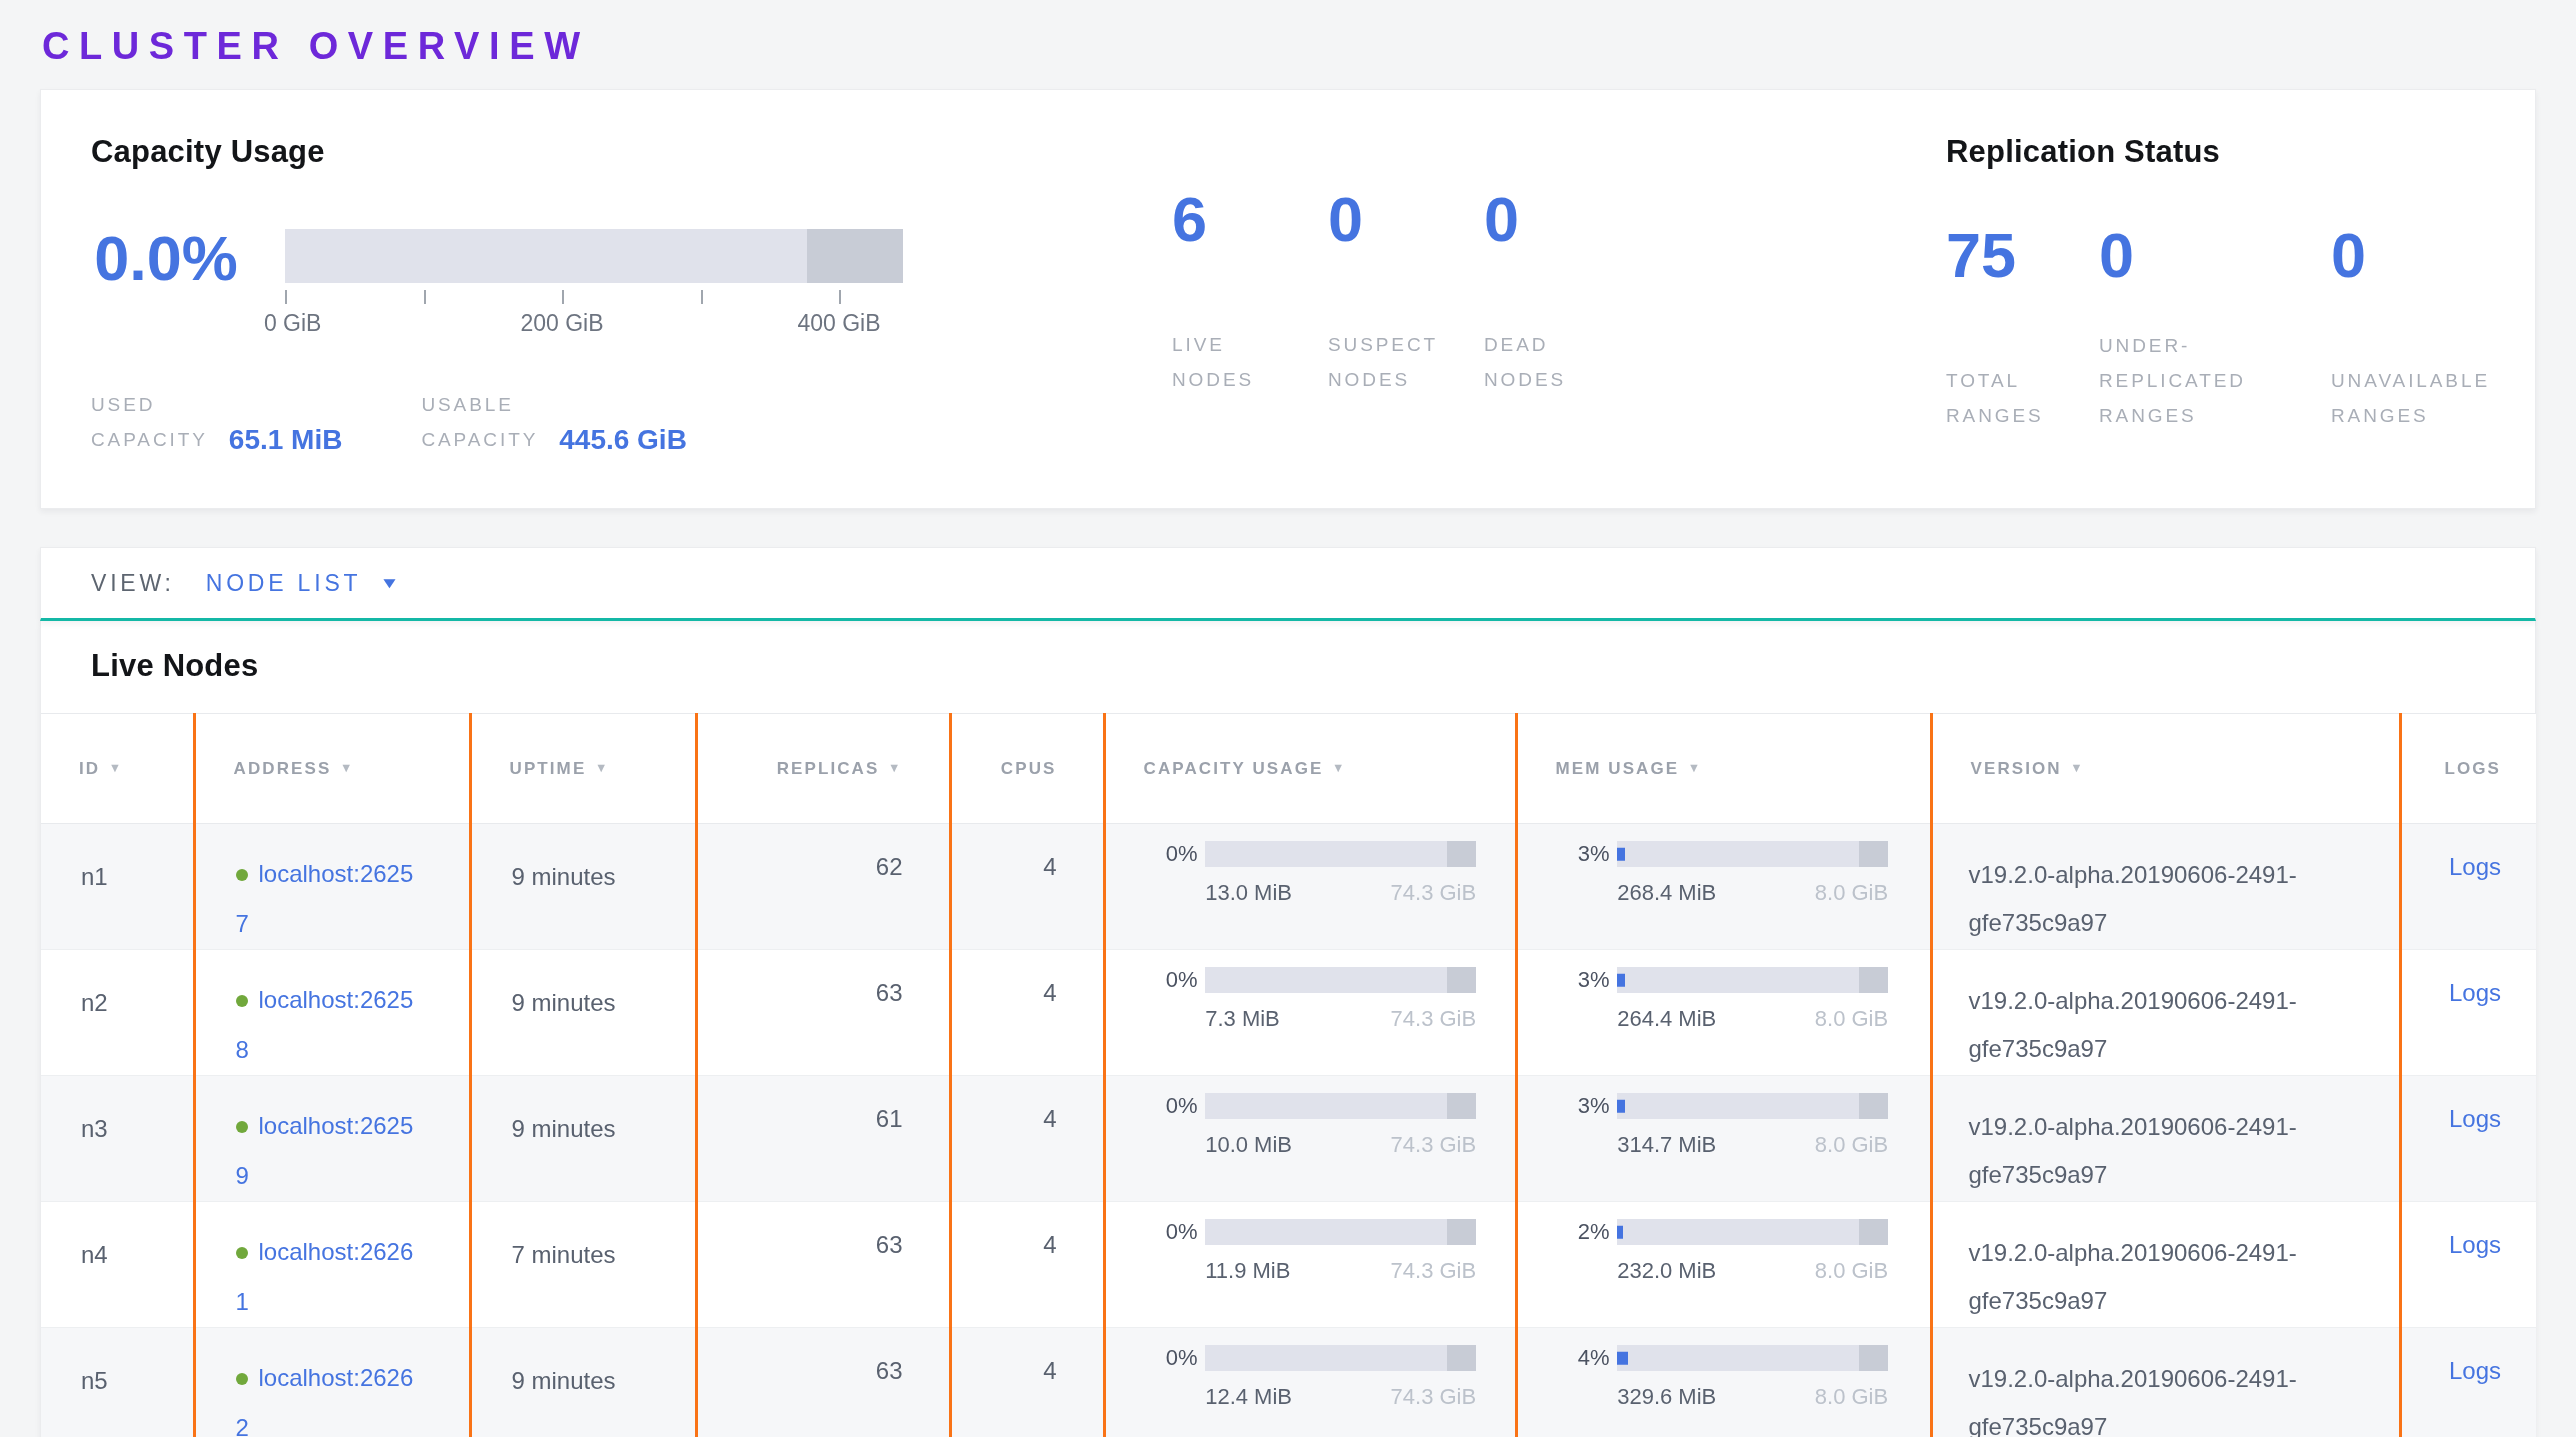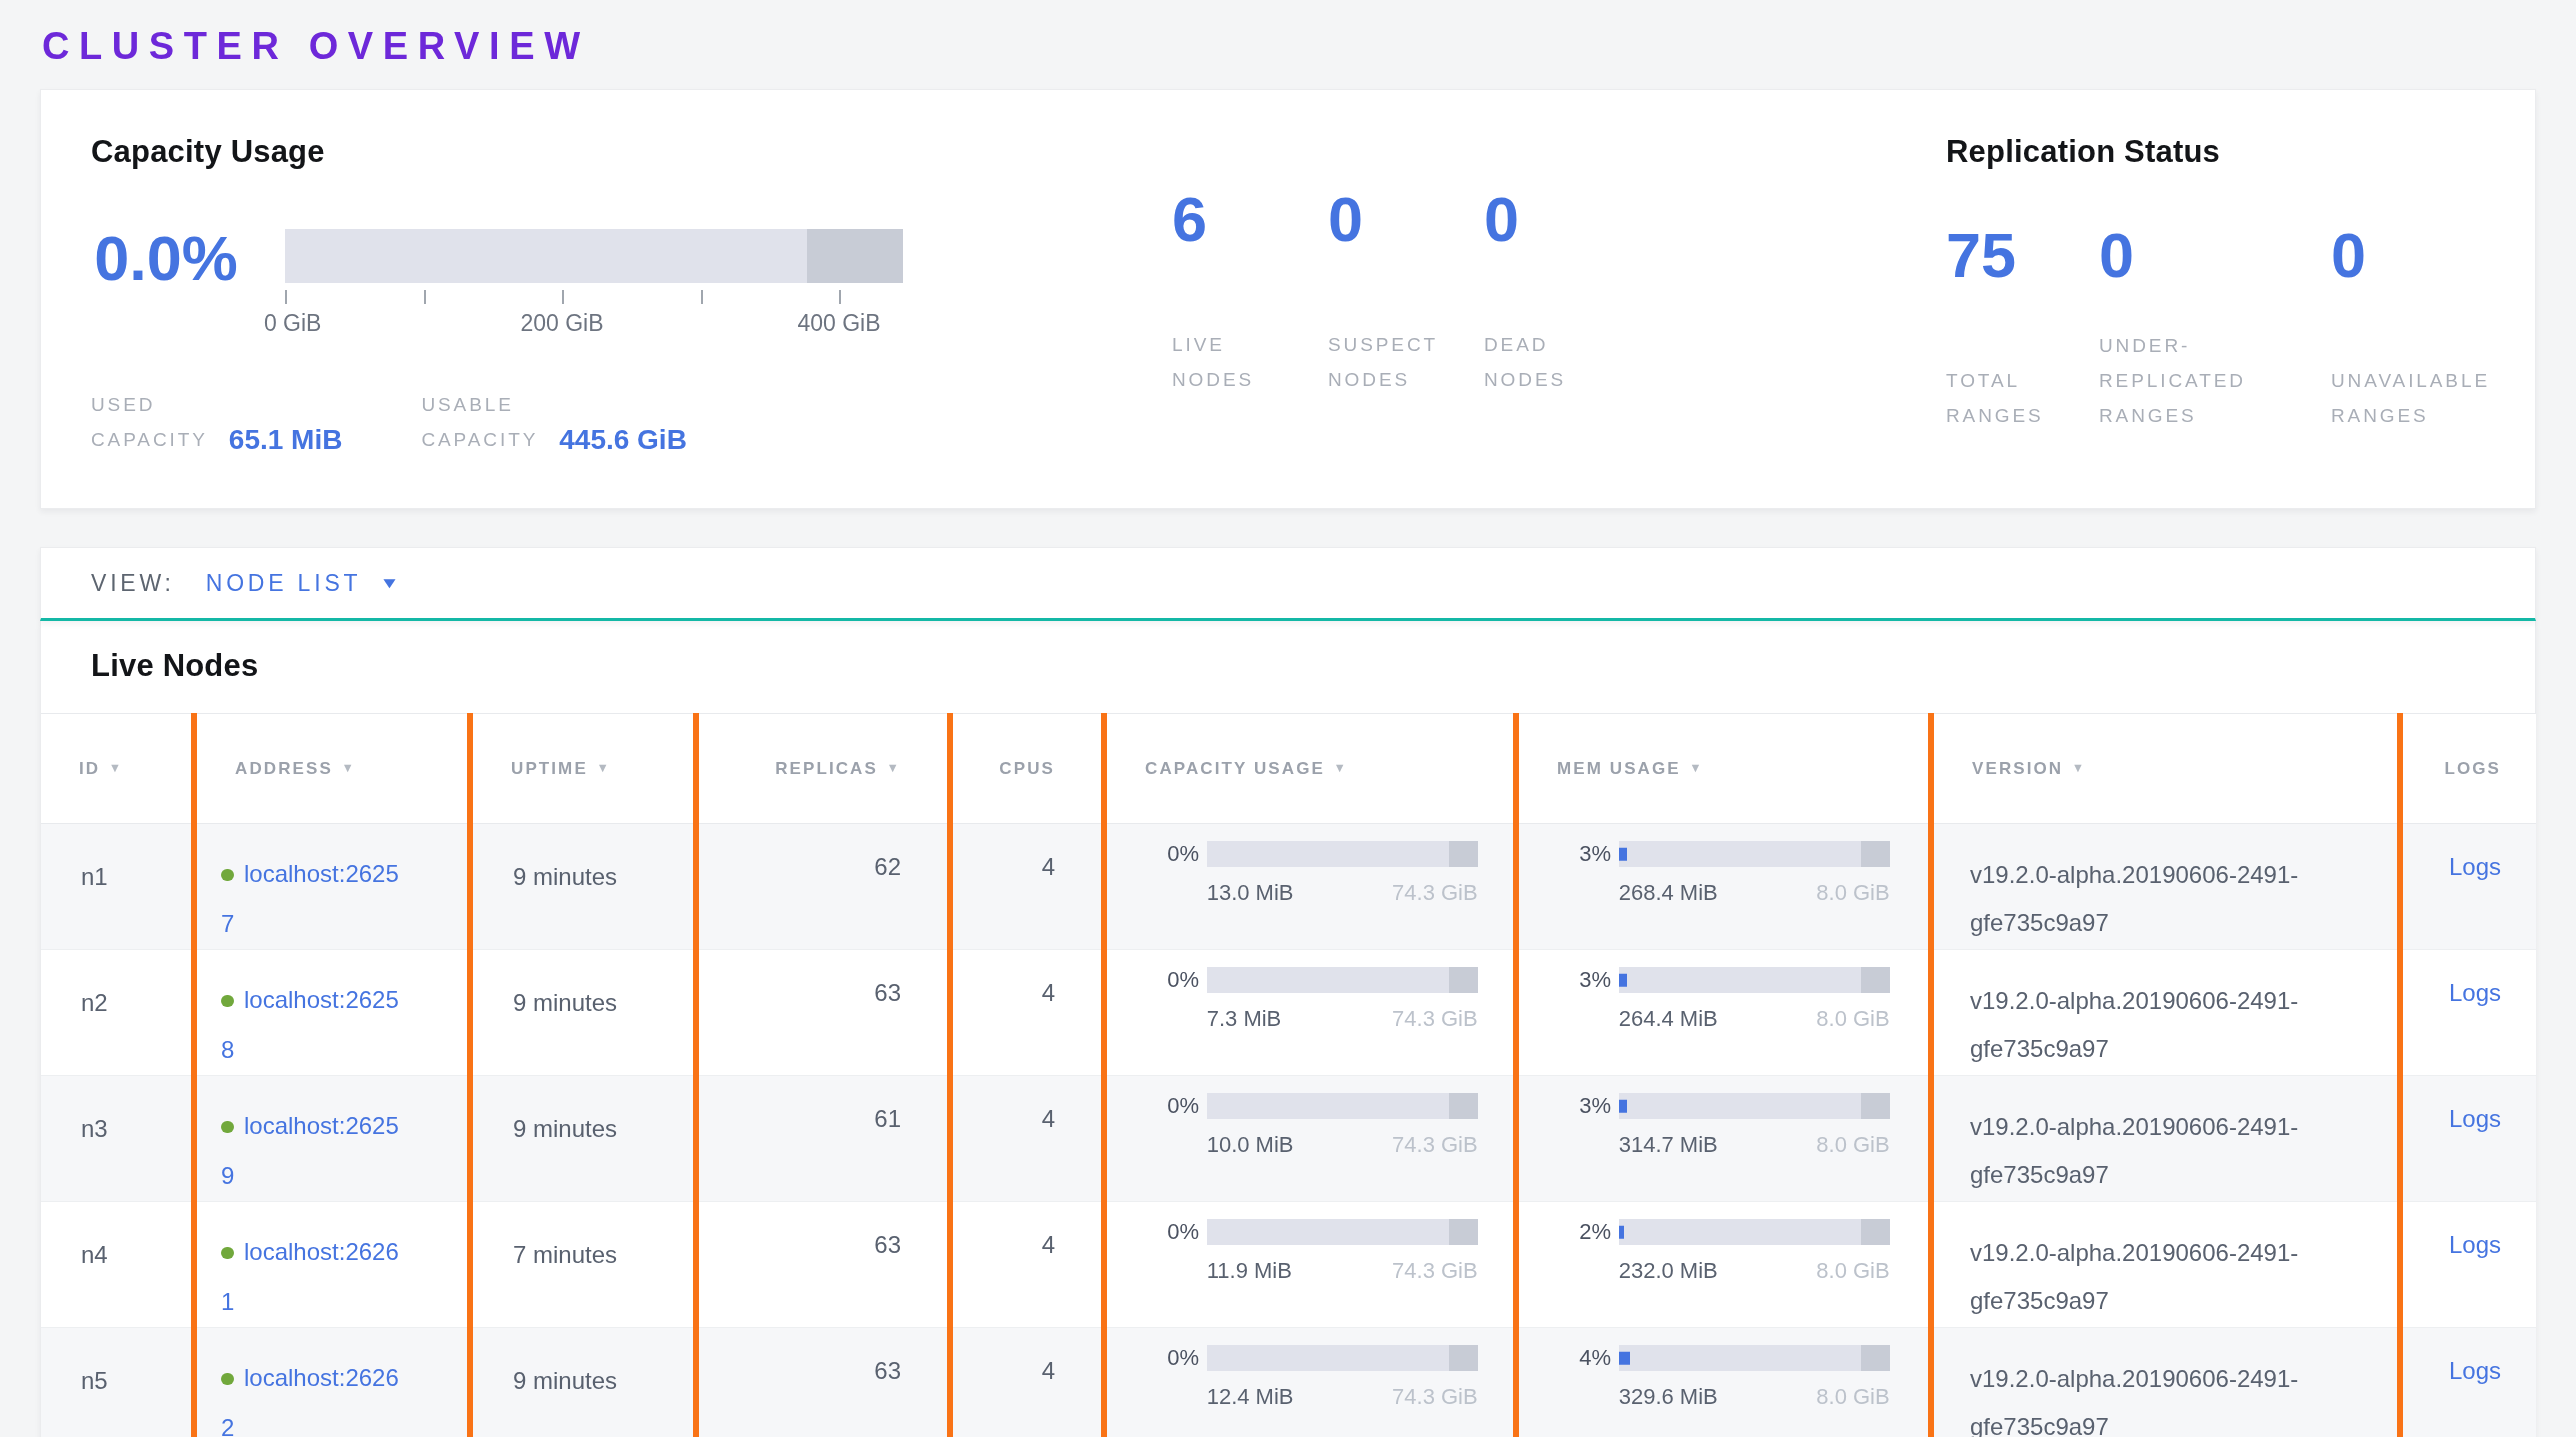--- a/index.html
+++ b/index.html
@@ -99,36 +99,36 @@
   col.c-rep{width:254px;} col.c-cpu{width:154px;} col.c-cap{width:412px;}
   col.c-mem{width:415px;} col.c-ver{width:469px;} col.c-logs{width:136px;}
 
   thead th {
     height:110px; vertical-align:middle;
     font-size:17px; font-weight:600; letter-spacing:2.1px;
     color:#9ba1ab; text-transform:uppercase; text-align:left;
     border-top:1px solid #e8eaed; border-bottom:1px solid #e8eaed;
     padding-left:38px; background:#ffffff; white-space:nowrap;
   }
-  thead th, tbody td { border-right:6px solid #f97316; }
+  thead th, tbody td { border-right:3px solid #f97316; }
   thead th:last-child, tbody td:last-child { border-right:none; }
   th.num { text-align:right; padding-right:46px; padding-left:0; }
   th.right { text-align:right; padding-right:35px; padding-left:0; }
   .sort-icon { font-size:12.5px; color:#b4bac2; margin-left:8.6px; vertical-align:1.9px; }
 
   tbody tr { height:117px; }
   tbody tr.odd  td { background:#f6f7f9; }
   tbody tr.even td { background:#ffffff; }
   tbody td {
     vertical-align:top; font-size:24px; color:#59616f;
     border-bottom:1px solid #edeff1;
   }
   td.id, td.uptime { padding:29px 0 16px 40px; line-height:48px; }
   td.num { text-align:right; padding:29px 46px 12px 0; }
-  td.addr { padding:25px 0 0 24px; }
+  td.addr { padding:25px 0 0 40px; }
   .addr-wrap { width:188px; word-break:break-all; line-height:50px; }
   .status-dot {
     display:inline-block; width:12.5px; height:12.5px; border-radius:50%;
     background:#71a83c; margin-right:10.5px; vertical-align:1px;
   }
   a.link { color:#4574e0; text-decoration:none; }
   td.ver { padding:27px 35px 0 36px; }
   .ver-wrap { line-height:48px; word-break:break-word; color:#59616f; }
   td.logs { text-align:right; padding:29px 35px 0 0; }
 

